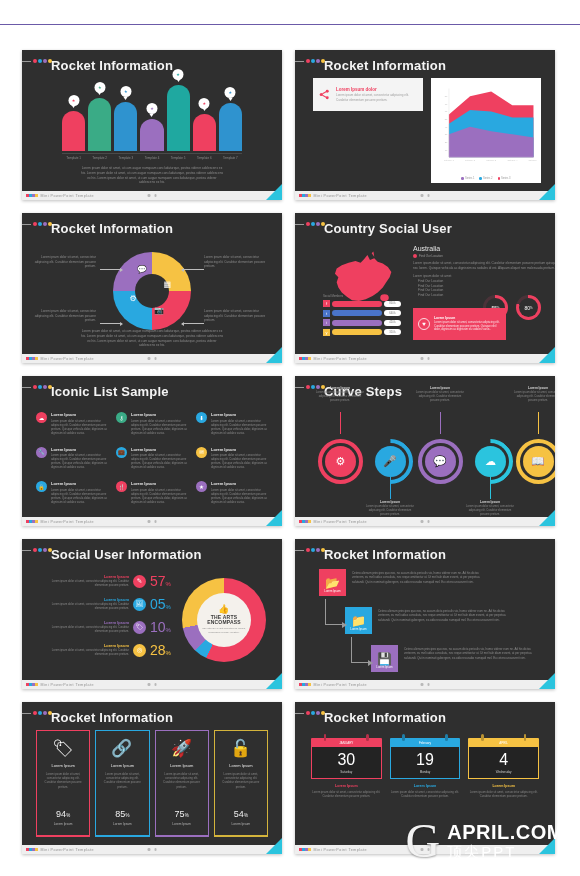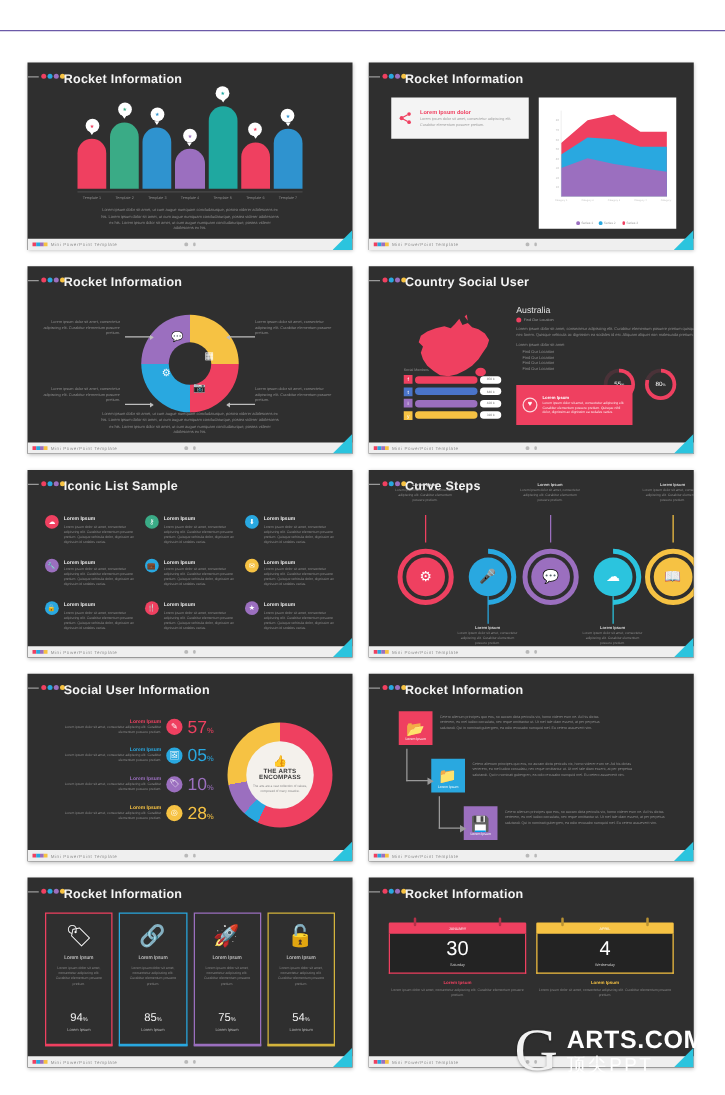--- a/index.html
+++ b/index.html
@@ -18,21 +18,21 @@
     z-index:2;
   }
   
   .grid { padding:0 22px; display:flex; flex-wrap:wrap; gap:13px 13px; }
   .slide {
     width:260px; height:150px; background:#2f2f2f; position:relative;
     overflow:hidden; box-shadow:0 1px 3px rgba(0,0,0,.25);
   }
   .slide.tall { height:152px; }
   .stitle { position:absolute; left:29px; top:8px; color:#f4f4f4;
-    font-size:10px; font-weight:bold; letter-spacing:.2px; white-space:nowrap; }
+    font-size:13px; font-weight:bold; letter-spacing:.2px; white-space:nowrap; }
   .dots { position:absolute; left:11px; top:9px; display:flex; gap:1px; }
   .dots i { width:4px; height:4px; border-radius:50%; display:block; }
   .tick { position:absolute; left:0; top:10.5px; width:9px; height:1px; background:#9a9a9a; }
   .footer {
     position:absolute; left:0; right:0; bottom:0; height:9px; background:#efefef;
     display:flex; align-items:center; padding:0 4px;
   }
   .footer .fdots { display:flex; gap:.5px; margin-right:3px; }
   .footer .fdots i { width:2.5px; height:3.5px; display:block; }
   .ftext { font-size:3.6px; color:#8e8e8e; letter-spacing:.5px; white-space:nowrap; }
@@ -873,20 +873,35 @@
       <div class="calbody" style="border-color:#ef4060">
         <div class="num">30</div>
         <div class="day">Saturday</div>
       </div>
       <div class="caltxt">
         <b style="color:#ef4060">Lorem Ipsum</b>
         <p>Lorem ipsum dolor sit amet, consectetur adipiscing elit. Curabitur elementum posuere pretium.</p>
       </div>
     </div>
           <div class="cal">
+      <div class="calhead" style="background:#29a8e0">
+        <span class="ringpin" style="left:18%;background:#29a8e0;filter:brightness(.75)"></span>
+        <span class="ringpin" style="right:18%;background:#29a8e0;filter:brightness(.75)"></span>
+        <em style="font-style:normal">February</em>
+      </div>
+      <div class="calbody" style="border-color:#29a8e0">
+        <div class="num">19</div>
+        <div class="day">Monday</div>
+      </div>
+      <div class="caltxt">
+        <b style="color:#29a8e0">Lorem Ipsum</b>
+        <p>Lorem ipsum dolor sit amet, consectetur adipiscing elit. Curabitur elementum posuere pretium.</p>
+      </div>
+    </div>
+          <div class="cal">
       <div class="calhead" style="background:#f6c243">
         <span class="ringpin" style="left:18%;background:#f6c243;filter:brightness(.75)"></span>
         <span class="ringpin" style="right:18%;background:#f6c243;filter:brightness(.75)"></span>
         <em style="font-style:normal">APRIL</em>
       </div>
       <div class="calbody" style="border-color:#f6c243">
         <div class="num">4</div>
         <div class="day">Wednesday</div>
       </div>
       <div class="caltxt">
@@ -895,16 +910,16 @@
       </div>
     </div>
   </div>
 </div>
     </div>
   </div>
 
 <div class="wm">
   <div class="glogo">G</div>
   <div class="wtxt">
-    <b>ARTS.COM</b>
+    <b>APRIL.COM</b>
     <span>顶尖PPT</span>
   </div>
 </div>
 
 </body></html>

